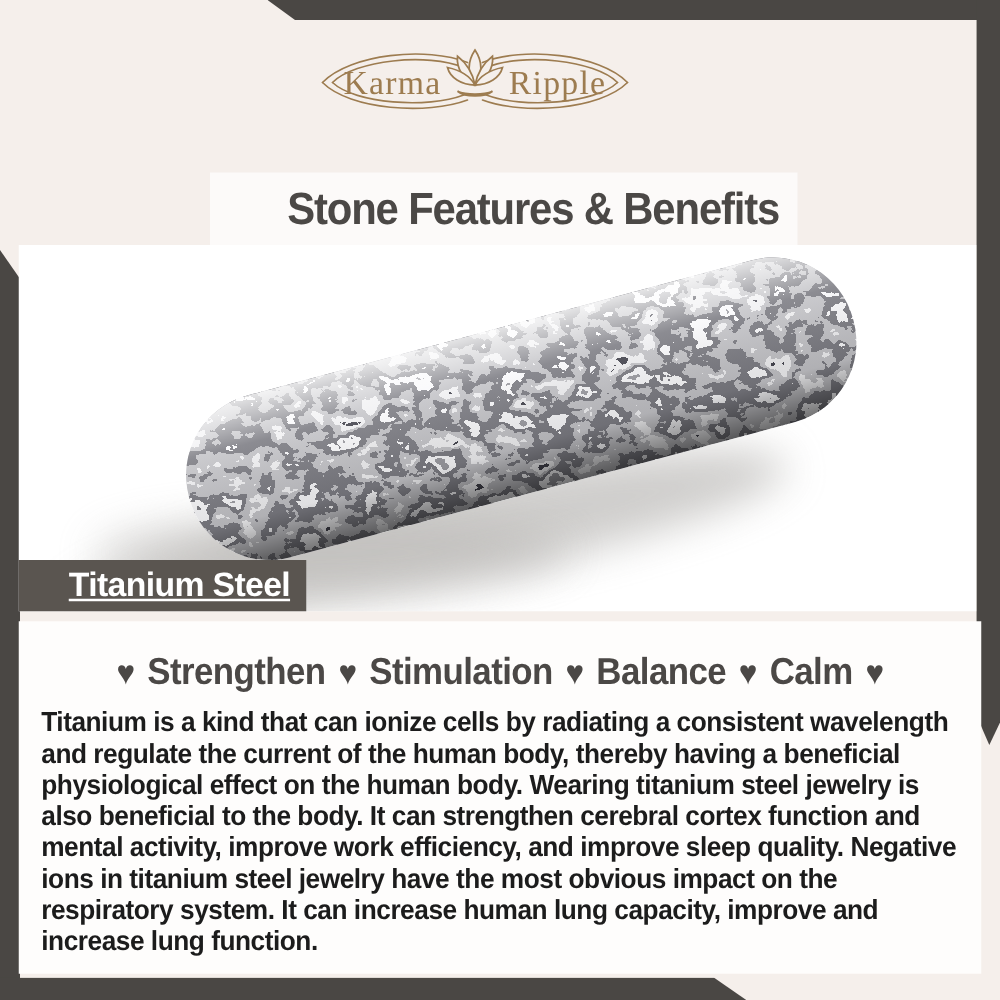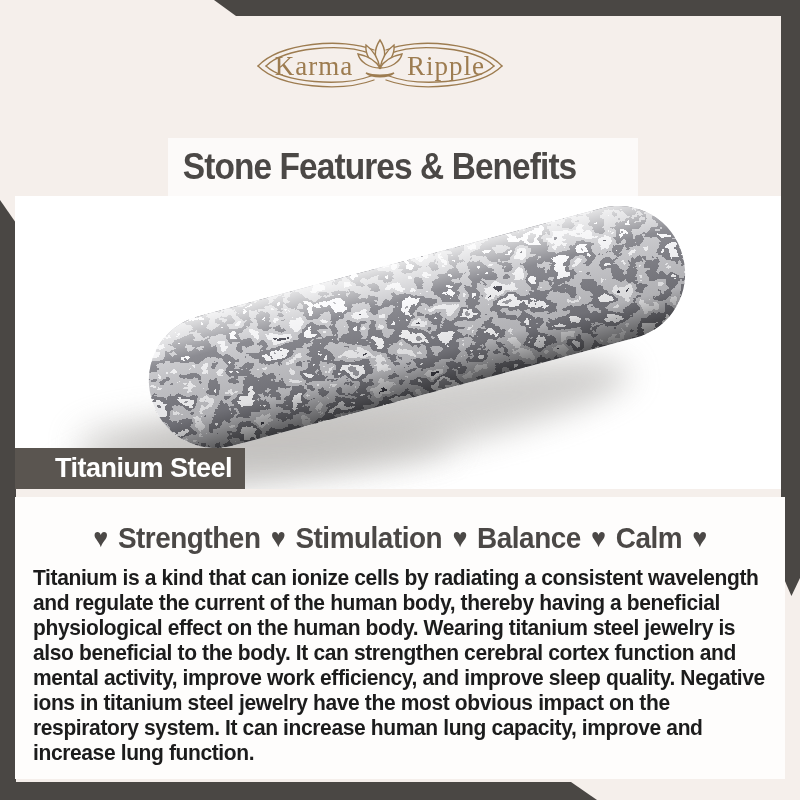--- a/index.html
+++ b/index.html
@@ -18,39 +18,39 @@
     clip-path:polygon(0 0,100% 23px,100% 100%,0 100%);}
   .frame-bottom{left:0;top:782px;width:597px;height:18px;
     clip-path:polygon(0 0,571px 0,100% 100%,0 100%);}
   
   .logo{position:absolute;left:250px;top:28px;width:260px;height:74px;}
   .logo svg{display:block;}
   .logo text{font-family:"Liberation Serif",serif;fill:#9d7c50;}
   
   .title-panel{
     position:absolute;left:168px;top:138px;width:470px;height:58px;
-    background:#fcfaf9;display:flex;align-items:center;justify-content:flex-start;
+    background:#fcfaf9;display:flex;align-items:center;justify-content:flex-end;
   }
   .title-panel h1{
     margin:0;font-size:36px;font-weight:700;color:#4b4846;
     letter-spacing:-1px;transform:scaleX(0.93);white-space:nowrap;
   }
   
   .photo-panel{
     position:absolute;left:15px;top:196px;width:766px;height:293px;
     background:#ffffff;overflow:hidden;
   }
   
   .stone-band{
     position:absolute;left:15px;top:448px;width:230px;height:41px;
     background:#5a5550;display:flex;align-items:center;z-index:5;
   }
   .stone-band span{
     padding-left:40px;color:#ffffff;font-size:27px;font-weight:700;
-    letter-spacing:-0.5px;white-space:nowrap;
+    letter-spacing:-0.5px;white-space:nowrap;text-decoration:underline;
   }
   
   .content-panel{
     position:absolute;left:15px;top:497px;width:770px;height:282px;
     background:#fefdfc;
   }
   .benefits{
     position:absolute;left:0;top:24px;width:100%;
     display:flex;justify-content:center;align-items:center;gap:11px;
     font-size:30px;font-weight:700;color:#4b4846;letter-spacing:-0.5px;

